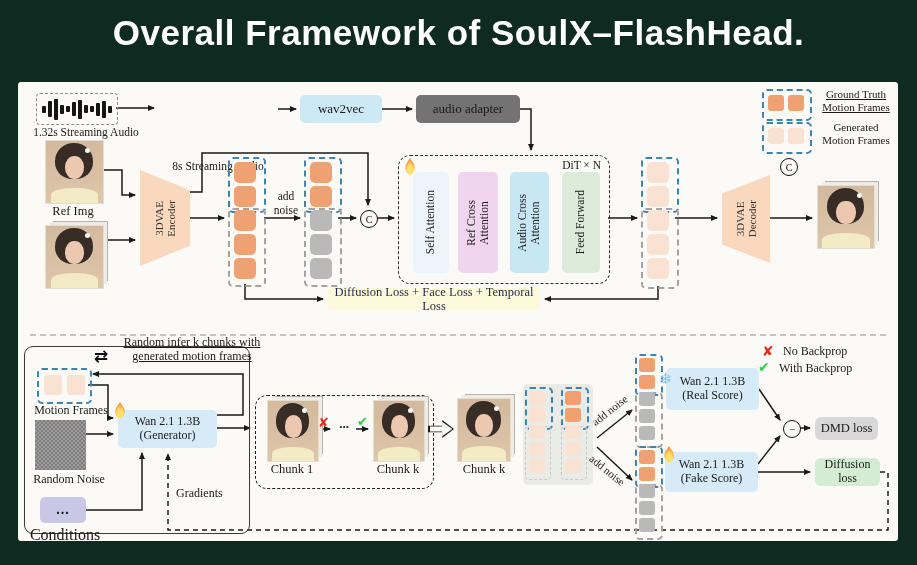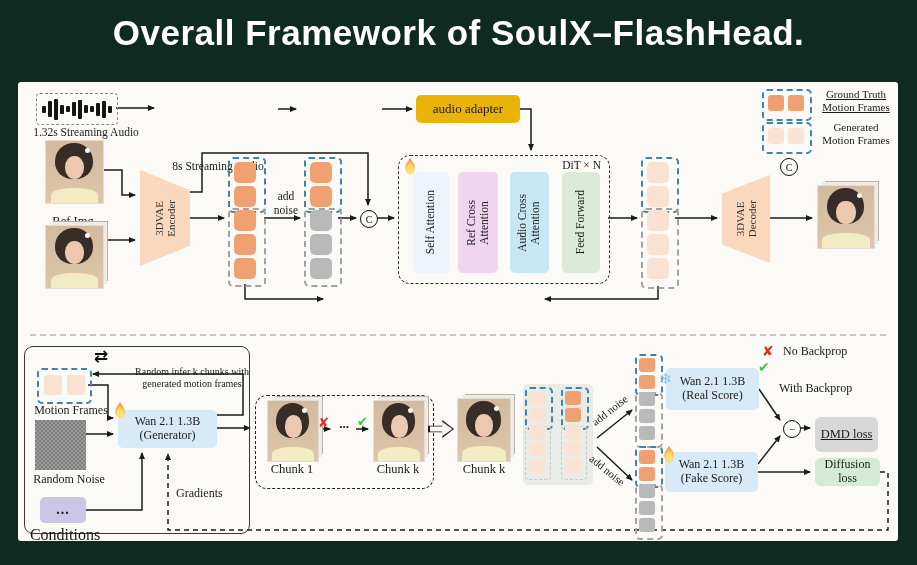--- a/index.html
+++ b/index.html
@@ -115,29 +115,30 @@
           <span></span>
           <span></span>
           <span></span>
           <span></span>
       </div>
     </div>
     <div class="lbl" style="left:2px;top:44px;width:132px;font-size:11.5px;">1.32s Streaming Audio</div>
 
     <div class="lbl" style="left:138px;top:46px;width:124px;font-size:11.5px;margin-top:32px;">8s Streaming Audio</div>
 
-    <div class="box" style="left:398px;top:13px;width:104px;height:28px;background:#eab308;font-size:13px;">audio adapter</div>
+    <div class="box" style="left:282px;top:13px;width:82px;height:28px;background:#cde9f6;font-size:13px;">wav2vec</div>
+    <div class="box" style="left:398px;top:13px;width:104px;height:28px;background:#737373;font-size:13px;">audio adapter</div>
 
     <div class="portrait" style="left:27px;top:58px;width:57px;height:62px;">
       <div class="hair"></div>
         <div class="face"></div>
         <div class="shirt"></div>
         <div class="pin"></div>
     </div>
-    <div class="lbl" style="left:20px;top:122px;width:70px;font-size:12.5px;margin-top:10px;">Ref Img</div>
+    <div class="lbl" style="left:20px;top:122px;width:70px;font-size:12.5px;">Ref Img</div>
 
     <div class="portrait stack" style="left:27px;top:143px;width:57px;height:62px;">
       <div class="hair"></div>
         <div class="face"></div>
         <div class="shirt"></div>
         <div class="pin"></div>
     </div>
 
     <div class="trap" style="left:122px;top:88px;width:50px;height:96px;clip-path:polygon(0 0,100% 21%,100% 79%,0 100%);">
       <div class="vtext" style="font-size:11px;">3DVAE
@@ -220,27 +221,28 @@
     <div class="dash-blue" style="left:744px;top:40px;width:46px;height:28px;">
       <div style="display:flex;gap:4px;margin:4px 0 0 4px;">
           <div class="sq peach"></div>
           <div class="sq peach"></div>
         </div>
     </div>
     <div class="lbl pre" style="left:792px;top:39px;width:92px;font-size:11px;">Generated
 Motion Frames</div>
     <div class="circ" style="left:762px;top:76px;width:16px;height:16px;font-size:10px;">C</div>
 
+    <div class="box" style="left:310px;top:206px;width:212px;height:22px;background:#fcfadb;font-size:12.5px;color:#1f2947;border-radius:2px;">Diffusion Loss + Face Loss + Temporal Loss</div>
 
     <div class="sep"></div>
 
     <div class="bbox"></div>
 
     <div class="mark" style="left:76px;top:264px;font-size:17px;color:#111;">⇄</div>
-    <div class="lbl pre" style="left:104px;top:284px;width:140px;font-size:10px;">Random infer k chunks with
+    <div class="lbl pre" style="left:104px;top:253px;width:140px;font-size:12px;text-decoration:underline;">Random infer k chunks with
 generated motion frames</div>
 
     <div class="dash-blue" style="left:19px;top:286px;width:51px;height:32px;">
       <div style="display:flex;gap:5px;margin:5px 0 0 5px;">
           <div class="sq peach" style="width:18px;height:20px;"></div>
           <div class="sq peach" style="width:18px;height:20px;"></div>
         </div>
     </div>
     <div class="lbl" style="left:2px;top:321px;width:102px;font-size:12px;">Motion Frames</div>
 
@@ -331,23 +333,23 @@
     </div>
 
     <div class="snow" style="left:641px;top:288px;">❄</div>
     <div class="box pre" style="left:648px;top:286px;width:93px;height:42px;background:#d7eaf7;font-size:12px;">Wan 2.1 1.3B
 (Real Score)</div>
     <div class="flame" style="left:644px;top:364px;"></div>
     <div class="box pre" style="left:647px;top:370px;width:93px;height:40px;background:#d7eaf7;font-size:12px;">Wan 2.1 1.3B
 (Fake Score)</div>
 
     <div class="circ" style="left:765px;top:338px;width:16px;height:16px;font-size:11px;">−</div>
-    <div class="box" style="left:797px;top:335px;width:63px;height:35px;background:#d8d8d8;font-size:12.5px;border-radius:6px;text-decoration:underline;">DMD loss</div>
+    <div class="box" style="left:797px;top:335px;width:63px;height:23px;background:#d8d8d8;font-size:12.5px;border-radius:6px;">DMD loss</div>
     <div class="box pre" style="left:797px;top:376px;width:65px;height:28px;background:#d5ecd4;font-size:12px;border-radius:6px;">Diffusion
 loss</div>
 
     <div class="mark" style="left:744px;top:261px;font-size:14px;color:#e02b1d;">✘</div>
     <div class="lbl" style="left:765px;top:262px;width:100px;font-size:12px;text-align:left;">No Backprop</div>
     <div class="mark" style="left:740px;top:277px;font-size:14px;color:#2ecc40;">✔</div>
-    <div class="lbl" style="left:761px;top:279px;width:105px;font-size:12px;text-align:left;margin-top:20px;">With Backprop</div>
+    <div class="lbl" style="left:761px;top:279px;width:105px;font-size:12px;text-align:left;">With Backprop</div>
 
   </div>
 </div>
 
 </body></html>

